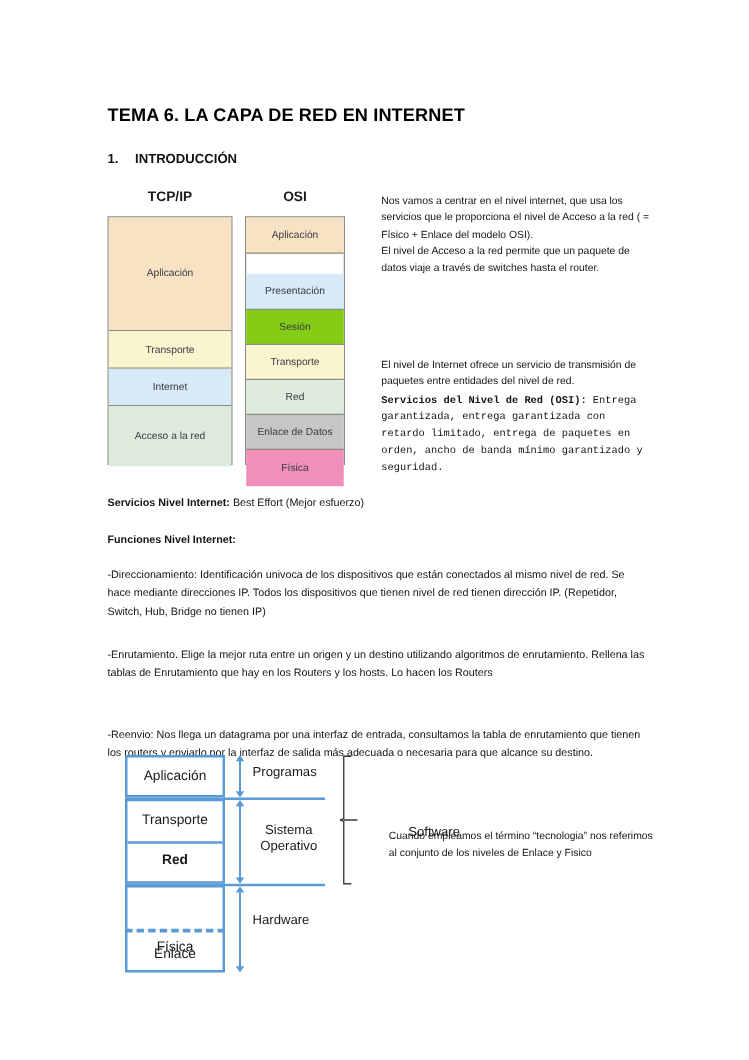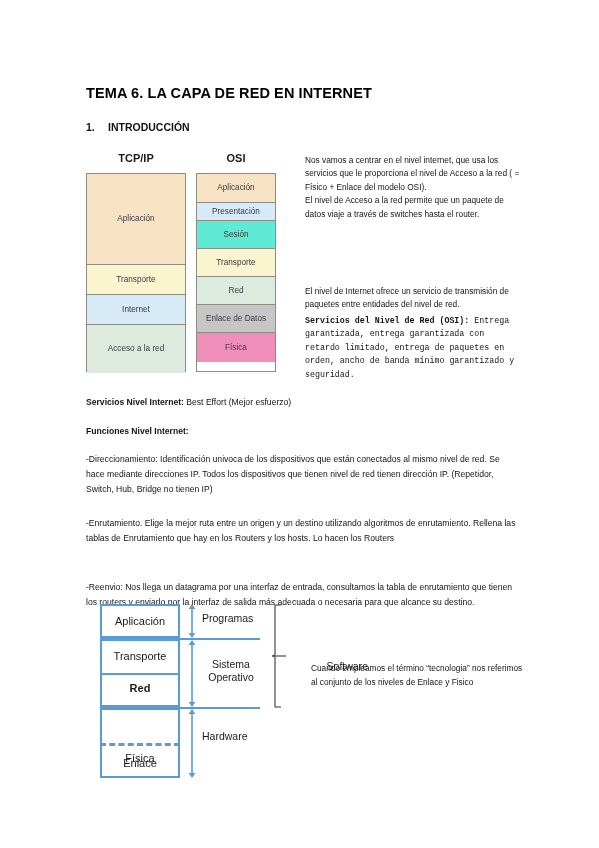--- a/index.html
+++ b/index.html
@@ -226,24 +226,24 @@
         <span>Internet</span>
       </div>
       <div class="layer" style="height: 48px; background: rgb(220, 235, 221);">
         <span>Acceso a la red</span>
       </div>
     </div>
   <div class="col" id="osi-col">
       <div class="layer" style="height: 29px; background: rgb(247, 227, 195);">
         <span>Aplicación</span>
       </div>
-      <div class="layer" style="height: 18px; background: rgb(215, 234, 248);">
+      <div class="layer" style="height: 29px; background: rgb(215, 234, 248); margin-top: 16px;">
         <span>Presentación</span>
       </div>
-      <div class="layer" style="height: 28px; background: #5eead4;">
+      <div class="layer" style="height: 28px; background: #84cc16;">
         <span>Sesión</span>
       </div>
       <div class="layer" style="height: 28px; background: rgb(251, 245, 207);">
         <span>Transporte</span>
       </div>
       <div class="layer" style="height: 28px; background: rgb(220, 235, 221);">
         <span>Red</span>
       </div>
       <div class="layer" style="height: 28px; background: rgb(198, 198, 198);">
         <span>Enlace de Datos</span>

